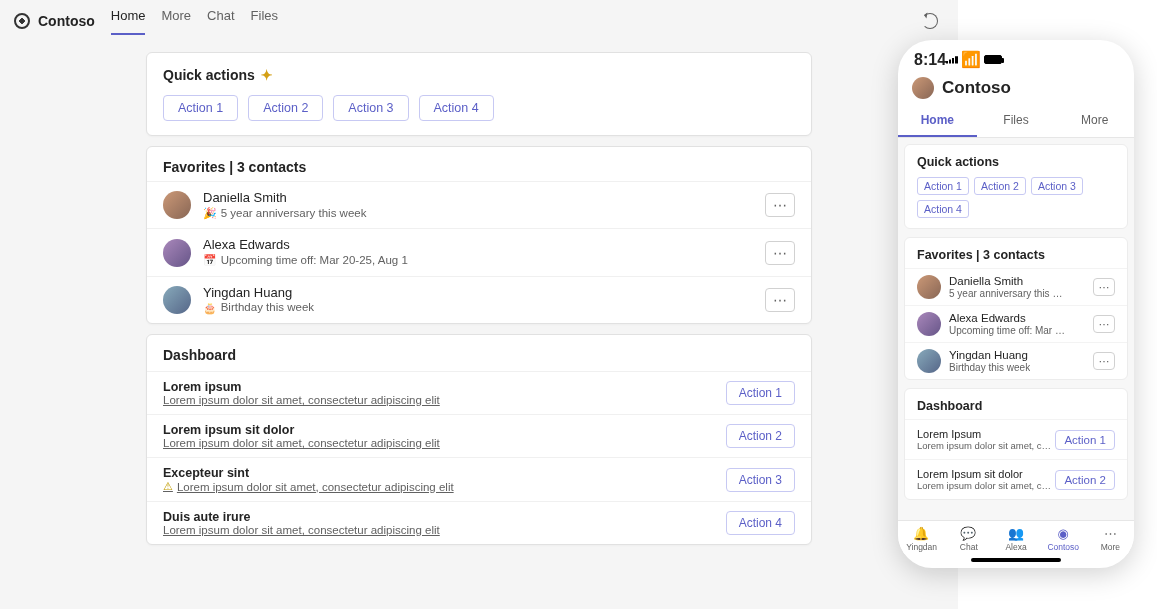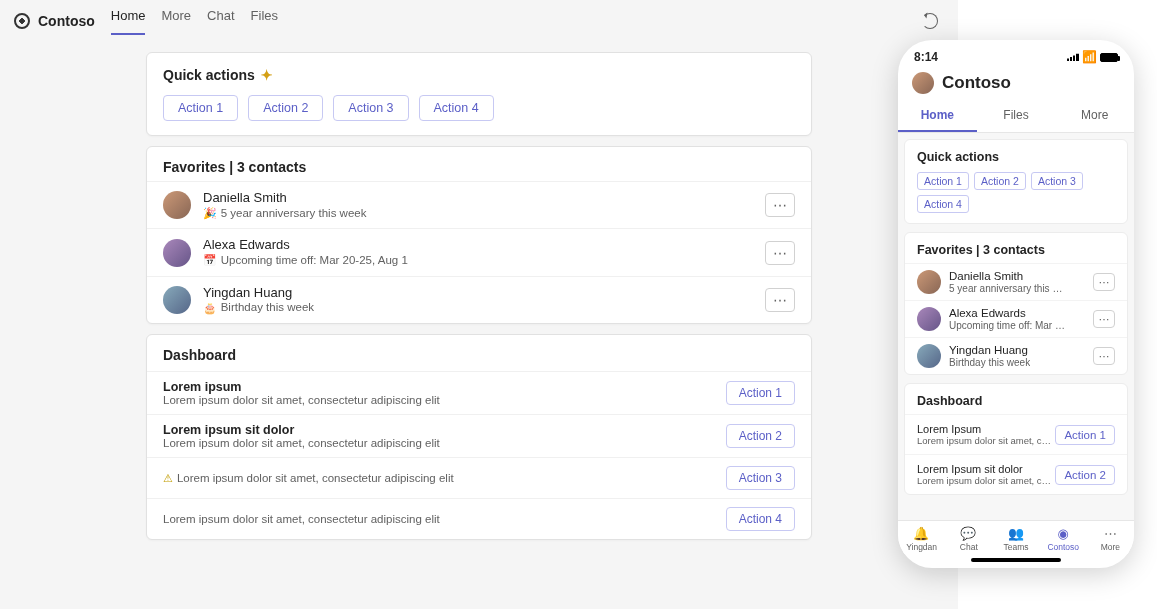--- a/index.html
+++ b/index.html
@@ -36,27 +36,27 @@
   .fav-name { font-size: 13px; font-weight:400; color:#242424; line-height:1.2;}
   .fav-sub { font-size: 11.5px; color: #616161; display:flex; align-items:center; gap:4px; line-height:1.2; margin-top:1px;}
   .emoji { font-size: 11px; }
   .menu-btn { margin-left:auto; border:1px solid #d1d1d1; background:#fff; border-radius:4px; width:30px; height:24px; cursor:pointer; color:#616161; font-size:14px; line-height:1; display:flex; align-items:center; justify-content:center;}
 
   .dash-head { padding: 12px 16px 8px 16px; font-weight:600; font-size:14px;}
   .dash-row { display:flex; align-items:center; padding: 8px 16px; border-top:1px solid #f0f0f0;}
   .dash-text { flex:1; }
   .dash-title { font-size:12.5px; color:#242424; }
   .dash-title b { font-weight:600;}
-  .dash-sub { font-size:11.5px; color:#616161; display:flex; align-items:center; gap:4px;}
+  .dash-sub { font-size:11.5px; color:#616161; display:flex; align-items:center; gap:4px;text-decoration:underline;}
   .warn-icon { color:#c19c00; font-size:11px;}
   .dash-btn { border:1px solid #c7c9f3; background:#fff; color:#5b5fc7; font-size:12px; padding:4px 12px; border-radius:4px; cursor:pointer;}
 
   
   .phone { position:absolute; left: 898px; top: 40px; width: 236px; height: 528px; background:#fff; border-radius: 34px; box-shadow: 0 6px 28px rgba(0,0,0,0.18); overflow:hidden; display:flex; flex-direction:column;}
-  .statusbar { display:flex; justify-content:space-between; align-items:center; padding: 10px 16px 4px 16px; font-size:12px; font-weight:600;}
+  .statusbar { display:flex; align-items:center; padding: 10px 16px 4px 16px; font-size:16px; font-weight:600;}
   .status-icons { display:flex; gap:3px; align-items:center;}
   .sig { display:inline-block; width:12px; height:8px; background: linear-gradient(to right,#000 0 2px,transparent 2px 3px,#000 3px 5px,transparent 5px 6px,#000 6px 8px,transparent 8px 9px,#000 9px 12px); clip-path: polygon(0 70%,22% 70%,22% 50%,48% 50%,48% 30%,74% 30%,74% 10%,100% 10%,100% 100%,0 100%);}
   .batt { width:18px; height:9px; border:1px solid #000; border-radius:2px; position:relative; background:#000;}
   .batt::after{content:'';position:absolute;right:-3px;top:2px;width:2px;height:5px;background:#000;border-radius:0 1px 1px 0;}
 
   .mob-head { display:flex; align-items:center; gap:8px; padding: 4px 14px 6px 14px;}
   .mob-av { width:22px; height:22px; border-radius:50%; background:linear-gradient(135deg,#c97,#865);}
   .mob-title { font-size:17px; font-weight:700;}
   .mob-tabs { display:flex; border-bottom:1px solid #e6e6e6; }
   .mob-tab { flex:1; text-align:center; font-size:12px; color:#616161; padding:8px 0; cursor:pointer; border-bottom:2px solid transparent;}
@@ -170,29 +170,31 @@
       </div>
       <div class="dash-row">
         <div class="dash-text">
           <div class="dash-title"><b>Lorem ipsum sit dolor</b></div>
           <div class="dash-sub">Lorem ipsum dolor sit amet, consectetur adipiscing elit</div>
         </div>
         <button class="dash-btn">Action 2</button>
       </div>
       <div class="dash-row">
         <div class="dash-text">
+          <div class="dash-title"><b>Excepteur sint</b></div>
           <div class="dash-sub">
               <span class="warn-icon">⚠</span>
               <span>Lorem ipsum dolor sit amet, consectetur adipiscing elit</span>
             </div>
         </div>
         <button class="dash-btn">Action 3</button>
       </div>
       <div class="dash-row">
         <div class="dash-text">
+          <div class="dash-title"><b>Duis aute irure</b></div>
           <div class="dash-sub">Lorem ipsum dolor sit amet, consectetur adipiscing elit</div>
         </div>
         <button class="dash-btn">Action 4</button>
       </div>
     </div>
 
   </div>
 </div>
 
 <div class="phone">
@@ -282,21 +284,21 @@
     <div class="mob-nav-item">
         <div class="mob-nav-ico">🔔</div>
         <span>Yingdan</span>
       </div>
     <div class="mob-nav-item">
         <div class="mob-nav-ico">💬</div>
         <span>Chat</span>
       </div>
     <div class="mob-nav-item">
         <div class="mob-nav-ico">👥</div>
-        <span>Teams</span>
+        <span>Alexa</span>
       </div>
     <div class="mob-nav-item active">
         <div class="mob-nav-ico">◉</div>
         <span>Contoso</span>
       </div>
     <div class="mob-nav-item">
         <div class="mob-nav-ico">⋯</div>
         <span>More</span>
       </div>
   </div>

